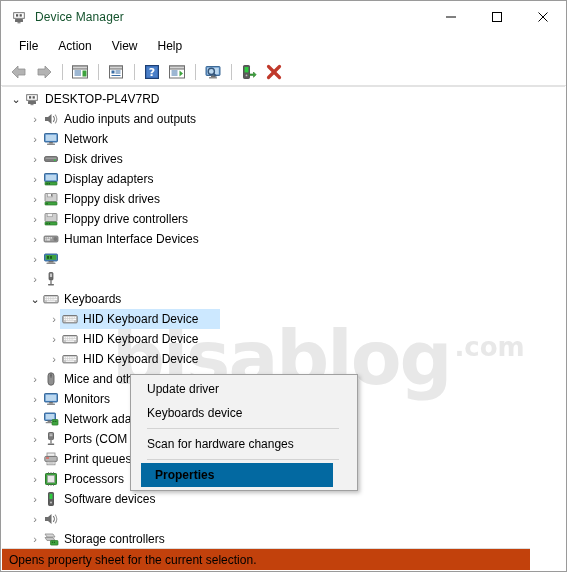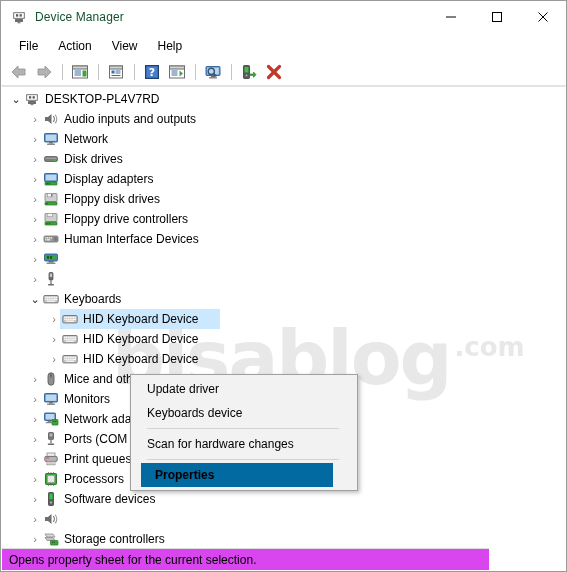--- a/index.html
+++ b/index.html
@@ -193,23 +193,23 @@
     height: 1px;
     background: #d3d3d3;
     margin: 3px 4px 3px 16px;
   }
 
   
   .statusbar {
     position: absolute;
     left: 1px;
     bottom: 1px;
-    width: 487px;
+    width: 528px;
     height: 21px;
-    background: #d946ef;
+    background: #c2410c;
     border-top: 1px solid #dcdcdc;
     display: flex;
     align-items: center;
   }
   .status-text {
     font-size: 12px;
     color: #000;
     padding-left: 7px;
   }
 

